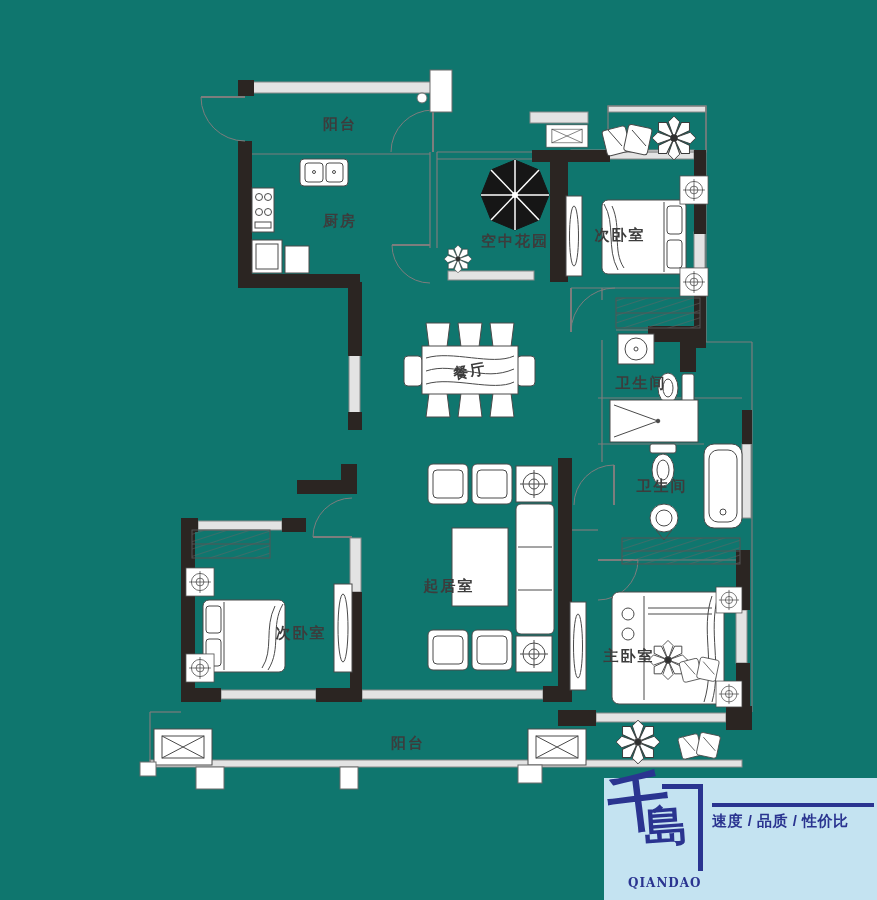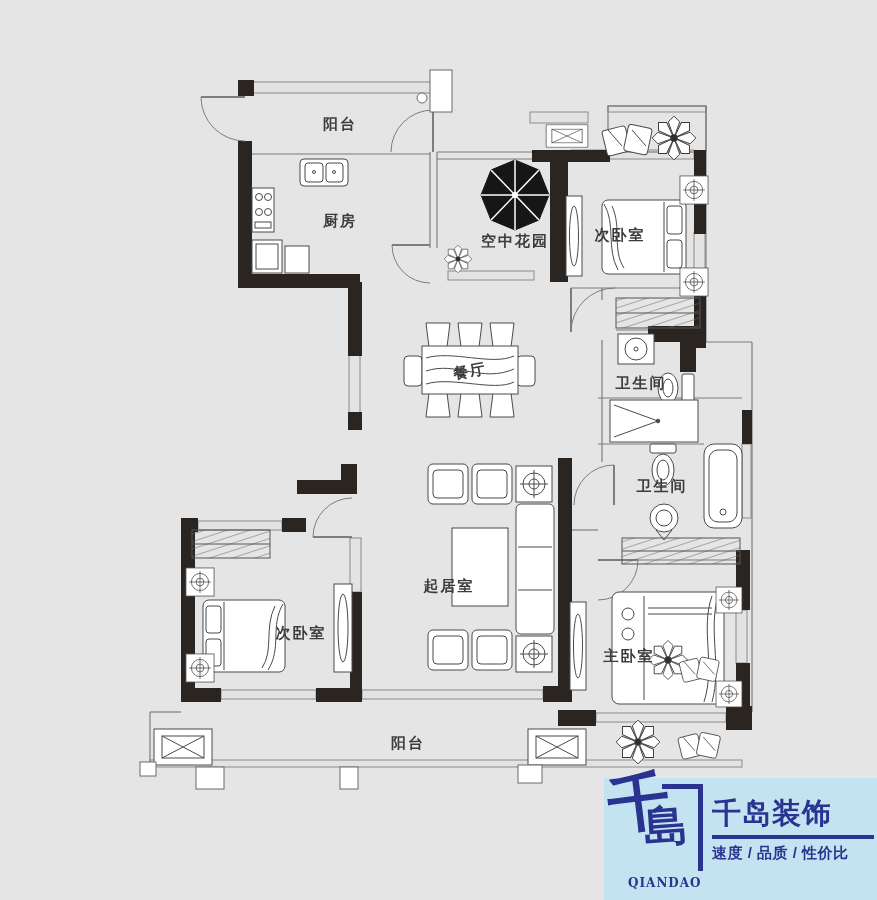--- a/index.html
+++ b/index.html
@@ -1,16 +1,16 @@
 <!DOCTYPE html>
 <html><head>
 <meta charset="utf-8">
 <style>
   html,body{margin:0;padding:0;background:#ffffff;}
-  #stage{position:relative;width:877px;height:900px;background:#e5e5e5;overflow:hidden;
+  #stage{position:relative;width:877px;height:900px;background:#0f766e;overflow:hidden;
          font-family:"Liberation Sans",sans-serif;}
   #plan-svg{position:absolute;left:0;top:0;}
   .room-label{font-family:"Liberation Sans",sans-serif;font-size:15px;font-weight:bold;
               fill:#3c3c3c;letter-spacing:2px;}
   
   .logo{position:absolute;left:604px;top:778px;width:273px;height:122px;background:#c4e3f1;}
   .logo-mark{position:absolute;left:0;top:0;width:108px;height:122px;color:#2a3490;}
   .mk1{position:absolute;left:4px;top:-6px;font-family:"DejaVu Serif",serif;font-weight:bold;
        font-size:62px;transform:rotate(-7deg);line-height:1;}
   .mk2{position:absolute;left:40px;top:26px;font-family:"DejaVu Serif",serif;font-weight:bold;
@@ -338,18 +338,17 @@
 </svg>
 
 <div class="logo">
   <div class="logo-mark">
     <div class="mk-bracket"></div>
     <span class="mk1">千</span>
     <span class="mk2">島</span>
     <div class="qiandao">QIANDAO</div>
   </div>
   <div class="logo-right">
-    <div class="company">千岛装饰</div>
     <div class="rule"></div>
     <div class="tagline">速度 / 品质 / 性价比</div>
   </div>
 </div>
 </div>
 
 </body></html>

